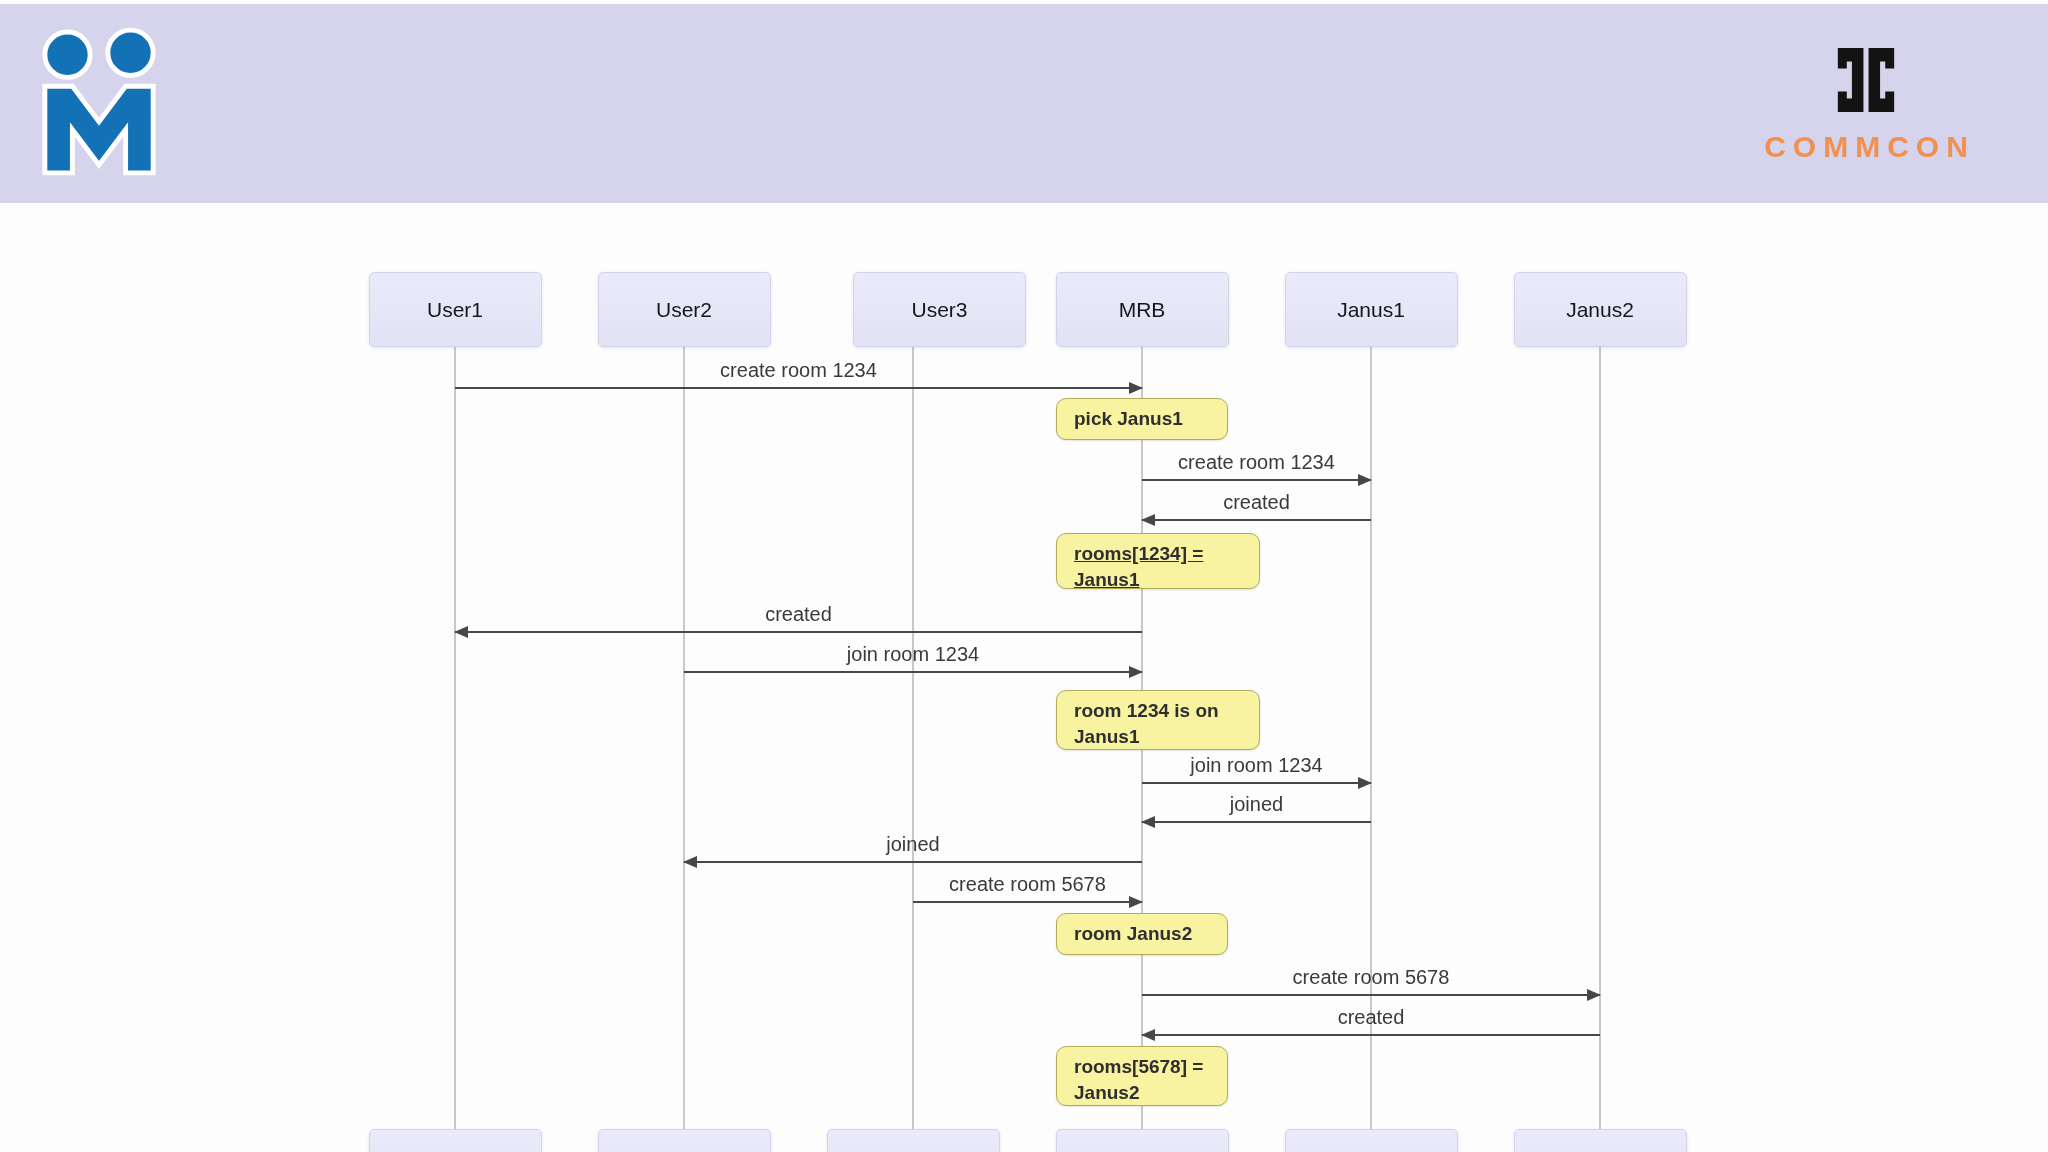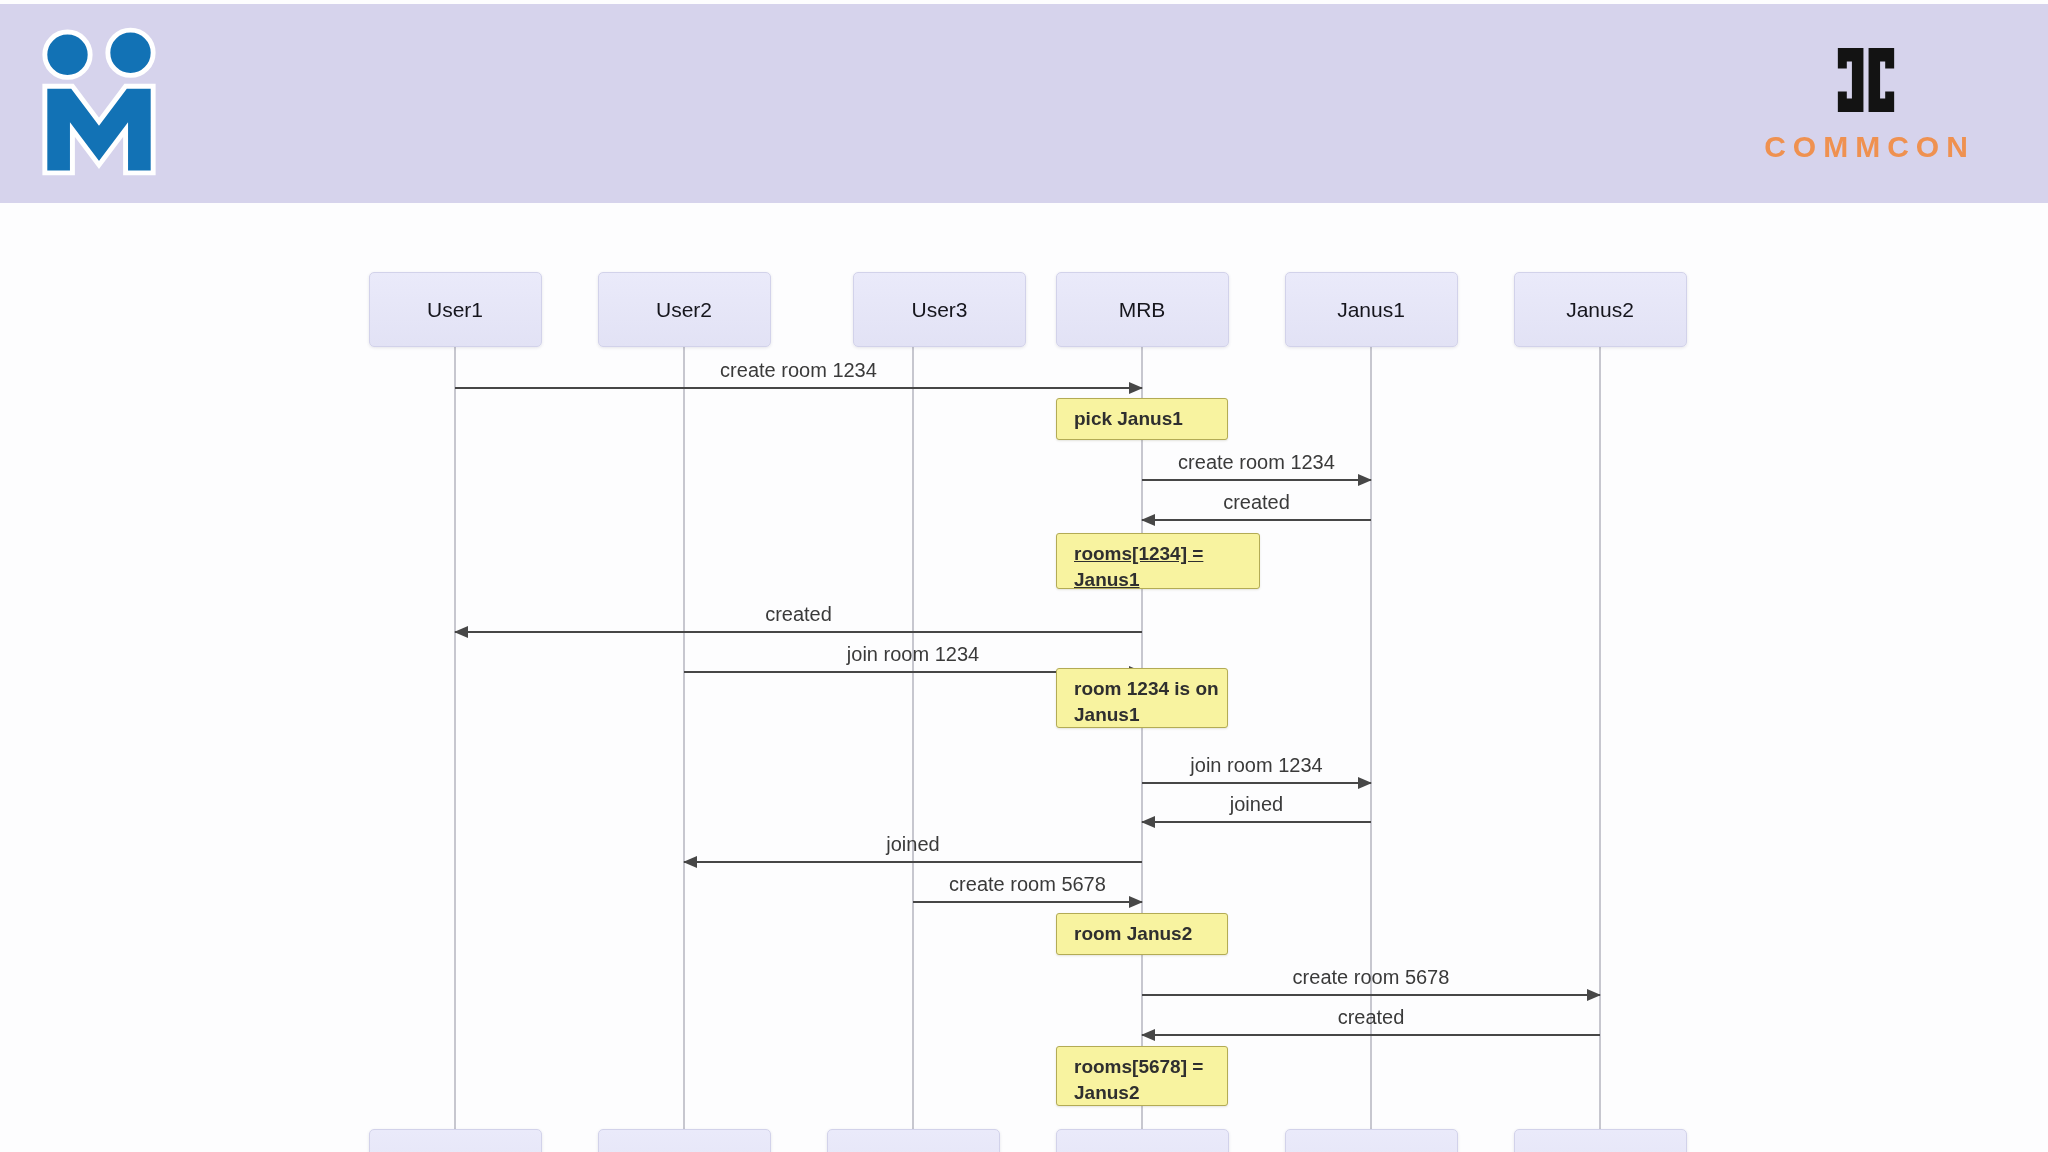--- a/index.html
+++ b/index.html
@@ -40,21 +40,21 @@
     position:absolute; left:0; right:0; bottom:7px; text-align:center;
     font-size:20px; color:var(--label-text); white-space:nowrap;
   }
   .msg-line { position:absolute; left:0; right:0; bottom:0; height:2px; background:var(--arrow); }
   .msg-head { position:absolute; bottom:-5px; width:0; height:0;
     border-top:6px solid transparent; border-bottom:6px solid transparent; }
   .msg-head.right { right:-1px; border-left:14px solid var(--arrow); }
   .msg-head.left  { left:-1px;  border-right:14px solid var(--arrow); }
   .note {
     position:absolute; box-sizing:border-box; width:172px;
-    background:var(--note-fill); border:1px solid var(--note-border); border-radius:3px;
+    background:var(--note-fill); border:1px solid var(--note-border); border-radius:10px;
     padding:7px 6px 0 17px; font-size:19px; font-weight:600; color:#2f2f2f;
     line-height:26px; box-shadow:0 1px 2px rgba(90,90,40,0.15);
   }
 </style>
 </head>
 <body>
 
 <div class="slide">
   <div class="band"></div>
 
@@ -159,21 +159,21 @@
         <div class="msg-line"></div>
         <div class="msg-head left"></div>
       </div>
       <div class="note" style="left: 1056px; top: 398px; width: 172px; height: 42px;">
         <div>pick Janus1</div>
       </div>
       <div class="note" style="left: 1056px; top: 533px; width: 204px; height: 56px; text-decoration: underline;">
         <div>rooms[1234] =</div>
         <div>Janus1</div>
       </div>
-      <div class="note" style="left: 1056px; top: 668px; width: 172px; height: 60px;">
+      <div class="note" style="left: 1056px; top: 690px; width: 204px; height: 60px;">
         <div>room 1234 is on</div>
         <div>Janus1</div>
       </div>
       <div class="note" style="left: 1056px; top: 913px; width: 172px; height: 42px;">
         <div>room Janus2</div>
       </div>
       <div class="note" style="left: 1056px; top: 1046px; width: 172px; height: 60px;">
         <div>rooms[5678] =</div>
         <div>Janus2</div>
       </div>

